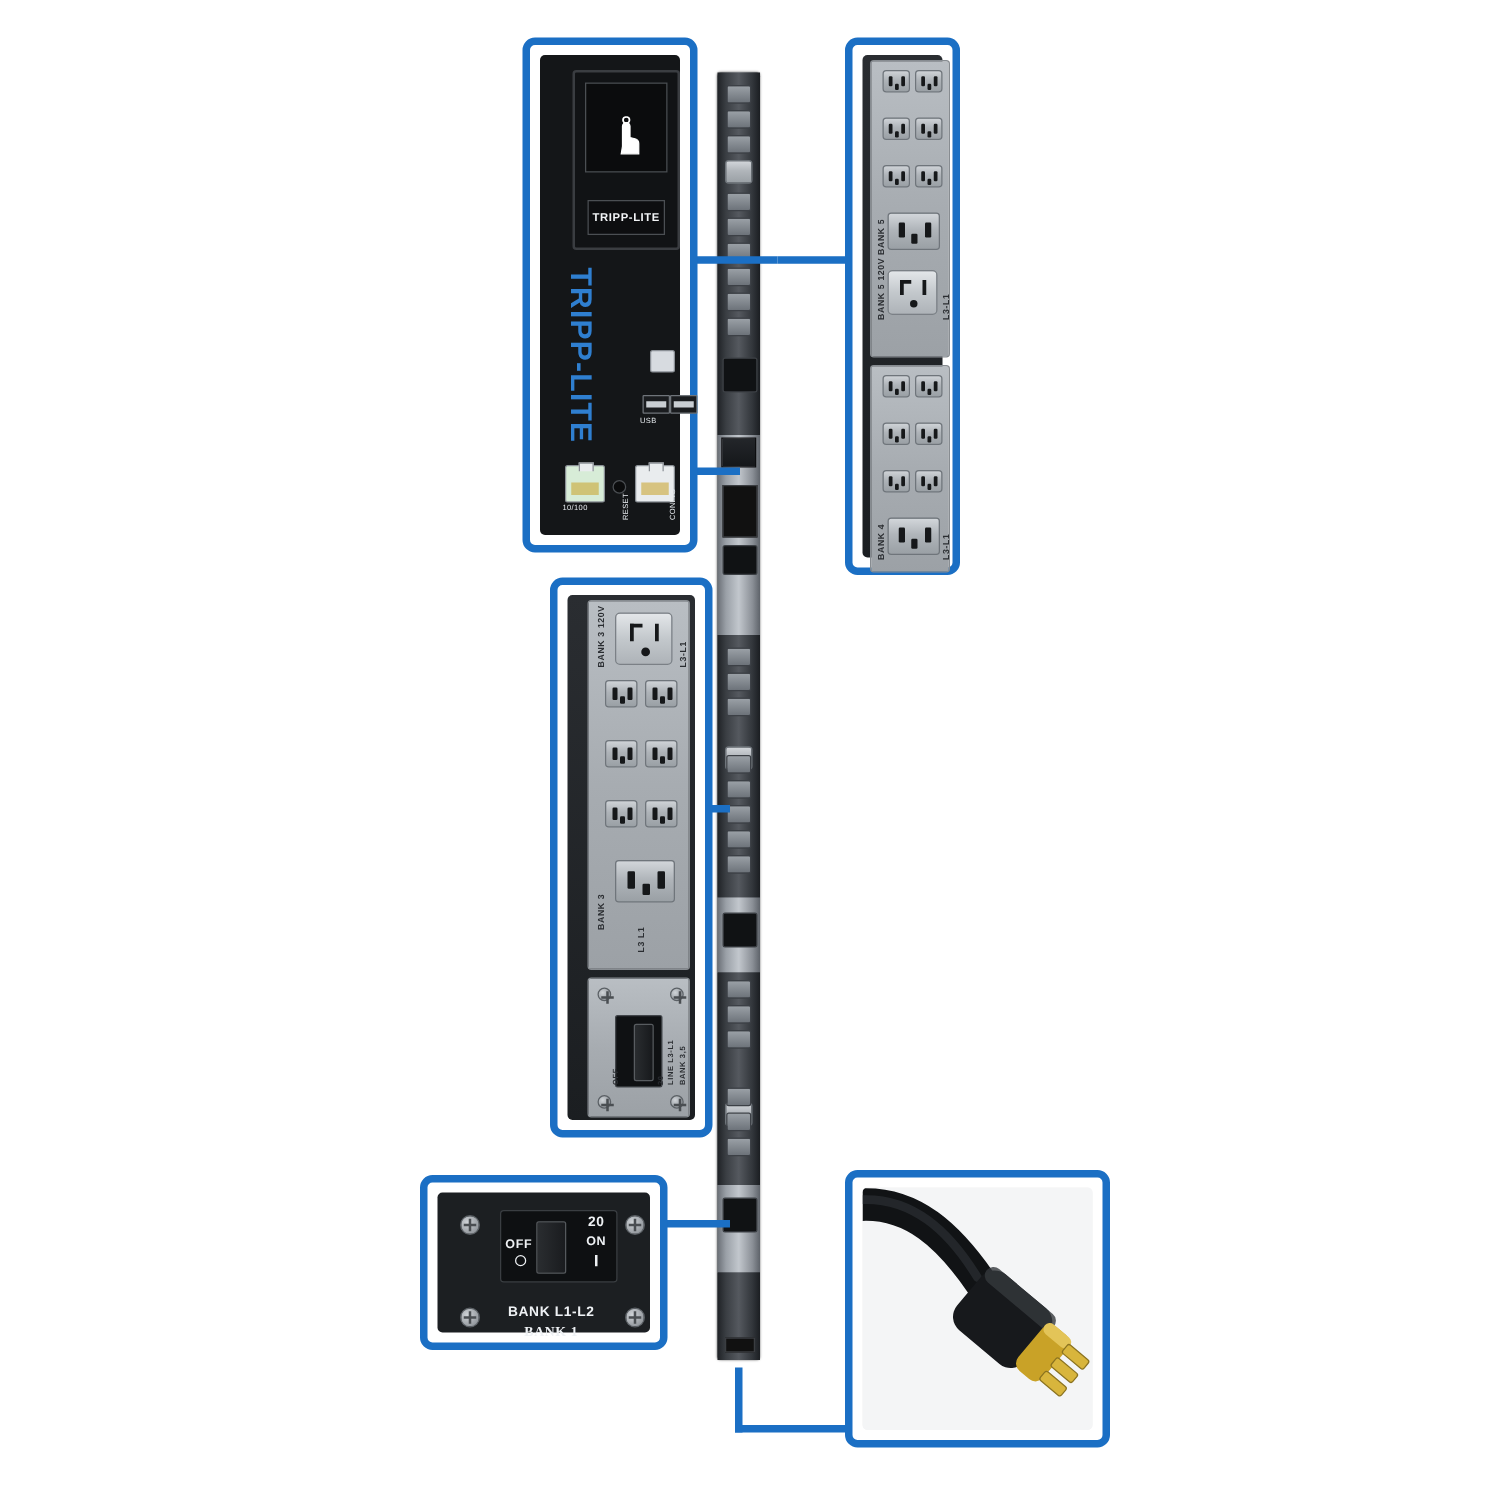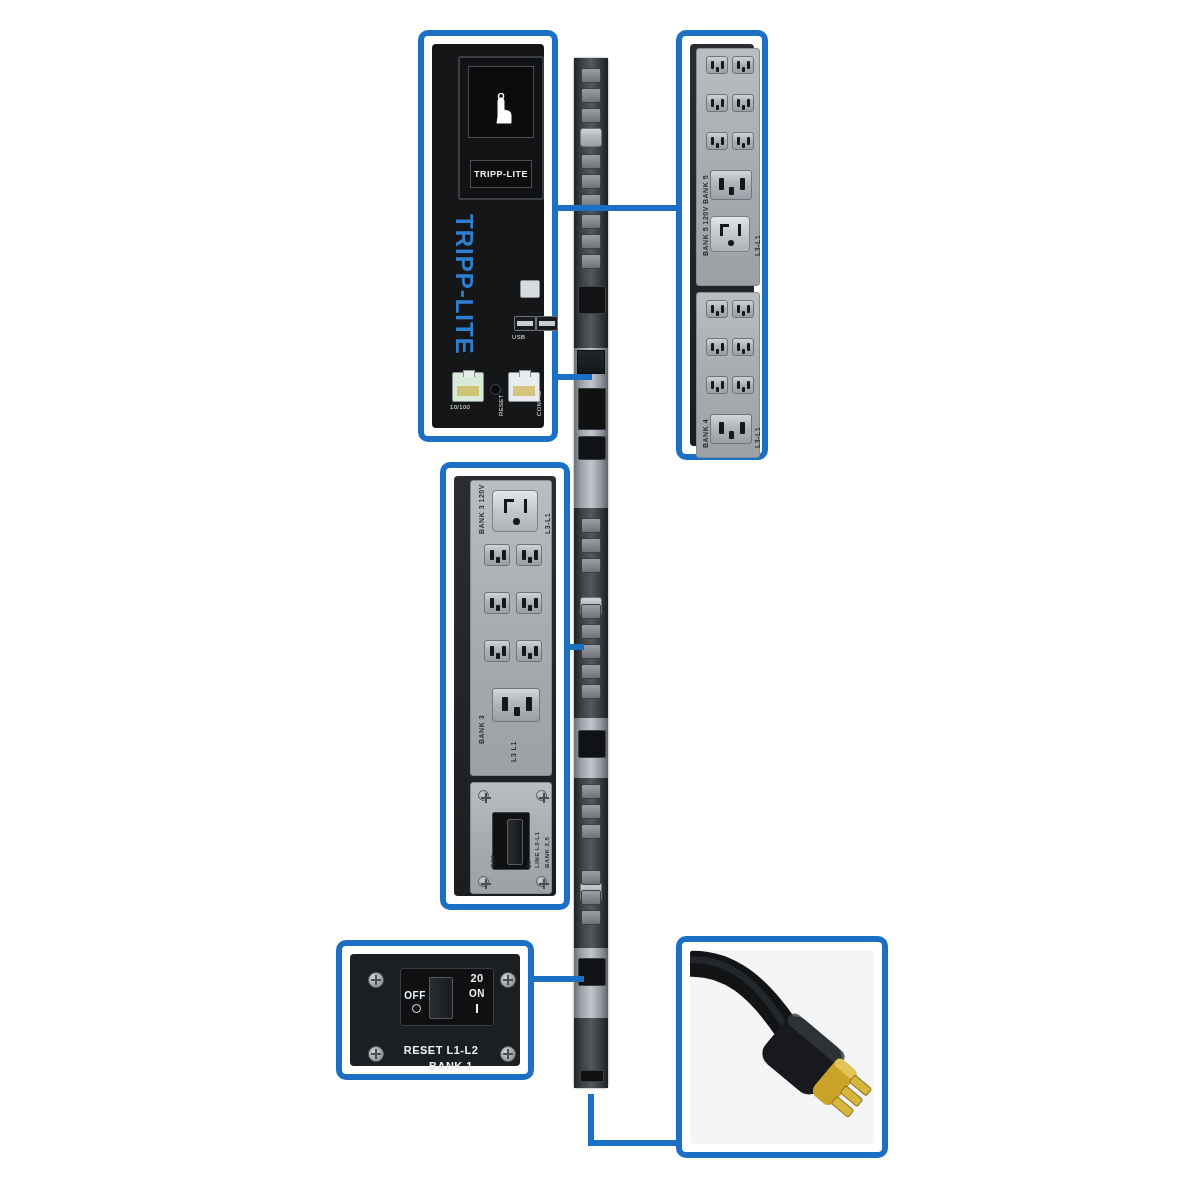--- a/index.html
+++ b/index.html
@@ -389,22 +389,22 @@
 
       <div class="brk-body">
         <div class="brk-rocker"></div>
       </div>
       <div class="brk-txt" style="left:50px;top:36px;width:30px;font-size:10px;">OFF</div>
       <div style="position:absolute;left:62px;top:50px;width:7px;height:7px;border:1.6px solid #eef1f4;border-radius:50%;"></div>
       <div class="brk-txt" style="left:112px;top:18px;width:30px;font-size:11px;">20</div>
       <div class="brk-txt" style="left:112px;top:34px;width:30px;font-size:10px;">ON</div>
       <div style="position:absolute;left:126px;top:50px;width:2px;height:9px;background:#eef1f4;"></div>
 
-      <div class="brk-txt" style="left:0;top:90px;width:182px;">RESET L1-L2</div>
-      <div class="brk-txt" style="left:10px;top:106px;width:182px;">BANK 1</div>
+      <div class="brk-txt" style="left:0;top:90px;width:182px;">BANK L1-L2</div>
+      <div class="brk-txt" style="left:0;top:106px;width:182px;font-family:Liberation Serif, serif;">BANK 1</div>
     </div>
   </div>
 
   <div class="callout" id="co-plug">
     <div class="inner">
       <svg viewBox="0 0 196 206" width="196" height="206">
         <rect x="0" y="0" width="196" height="206" fill="#f4f5f6"></rect>
 
         <path d="M-5 14 C 40 10, 70 40, 96 78" stroke="#111315" stroke-width="26" fill="none" stroke-linecap="round"></path>
         <path d="M-5 10 C 40 6, 70 36, 92 72" stroke="#2b2f33" stroke-width="7" fill="none" stroke-linecap="round" opacity=".7"></path>

